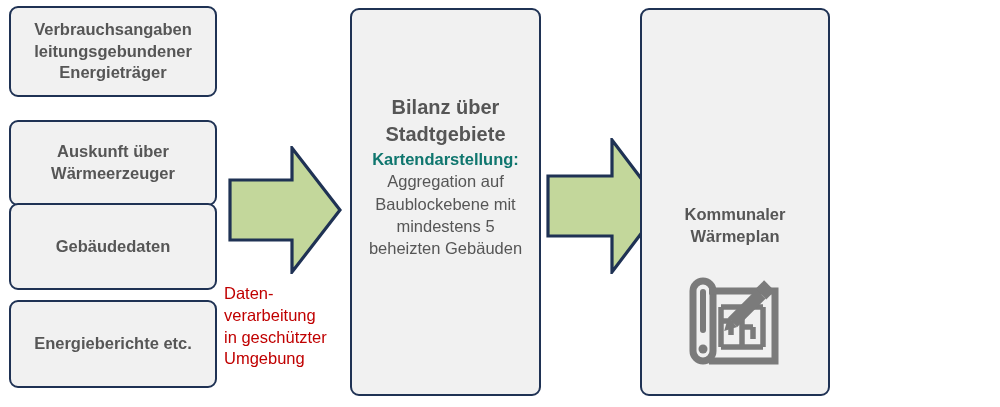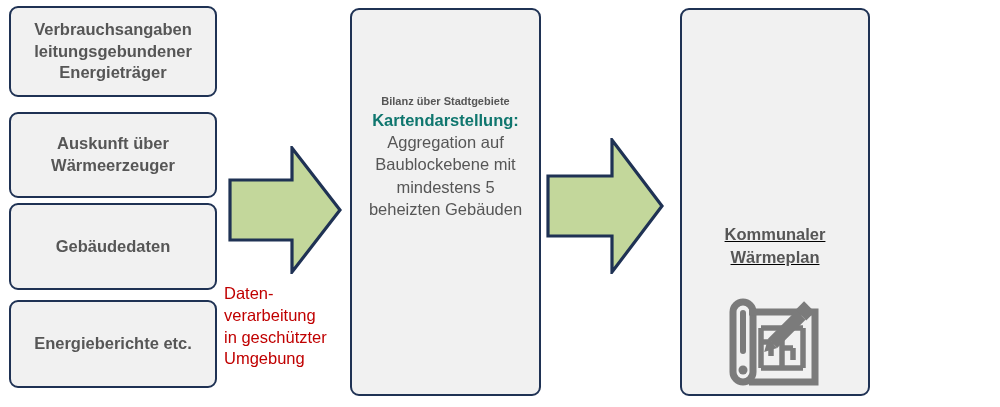--- a/index.html
+++ b/index.html
@@ -37,21 +37,21 @@
     color: #565656;
     font-weight: bold;
     font-size: 16.5px;
     line-height: 1.33;
     padding: 0 10px;
   }
 
   
   .src-box { left: 9px; width: 208px; }
   #src-0 { top: 6px;   height: 91px; }
-  #src-1 { top: 112px; height: 86px; justify-content: flex-end; }
+  #src-1 { top: 120px; height: 86px; justify-content: flex-end; }
   #src-2 { top: 203px; height: 87px; }
   #src-3 { top: 300px; height: 88px; justify-content: center; }
 
   
   #center-card {
     left: 350px;
     top: 8px;
     width: 191px;
     height: 388px;
     align-items: flex-start;
@@ -59,46 +59,45 @@
   }
   .center-inner {
     padding: 84px 9px 0 9px;
     width: 100%;
     box-sizing: border-box;
     text-align: center;
   }
   .center-title {
     color: #565656;
     font-weight: bold;
-    font-size: 11px;
+    font-size: 20px;
     line-height: 1.35;
   }
   .center-sub-head {
     color: #0f766e;
     font-weight: bold;
     font-size: 16.5px;
     line-height: 1.35;
   }
   .center-body {
     color: #565656;
     font-weight: normal;
     font-size: 16.5px;
     line-height: 1.35;
   }
 
   
   #right-card {
-    left: 680px;
+    left: 640px;
     top: 8px;
     width: 190px;
     height: 388px;
     flex-direction: column;
     align-items: center;
-    justify-content: flex-end;
-    text-decoration: underline;
+    justify-content: center;
   }
   .right-inner {
     padding-top: 172px;
     text-align: center;
     width: 100%;
   }
   .right-title {
     color: #565656;
     font-weight: bold;
     font-size: 16.5px;

